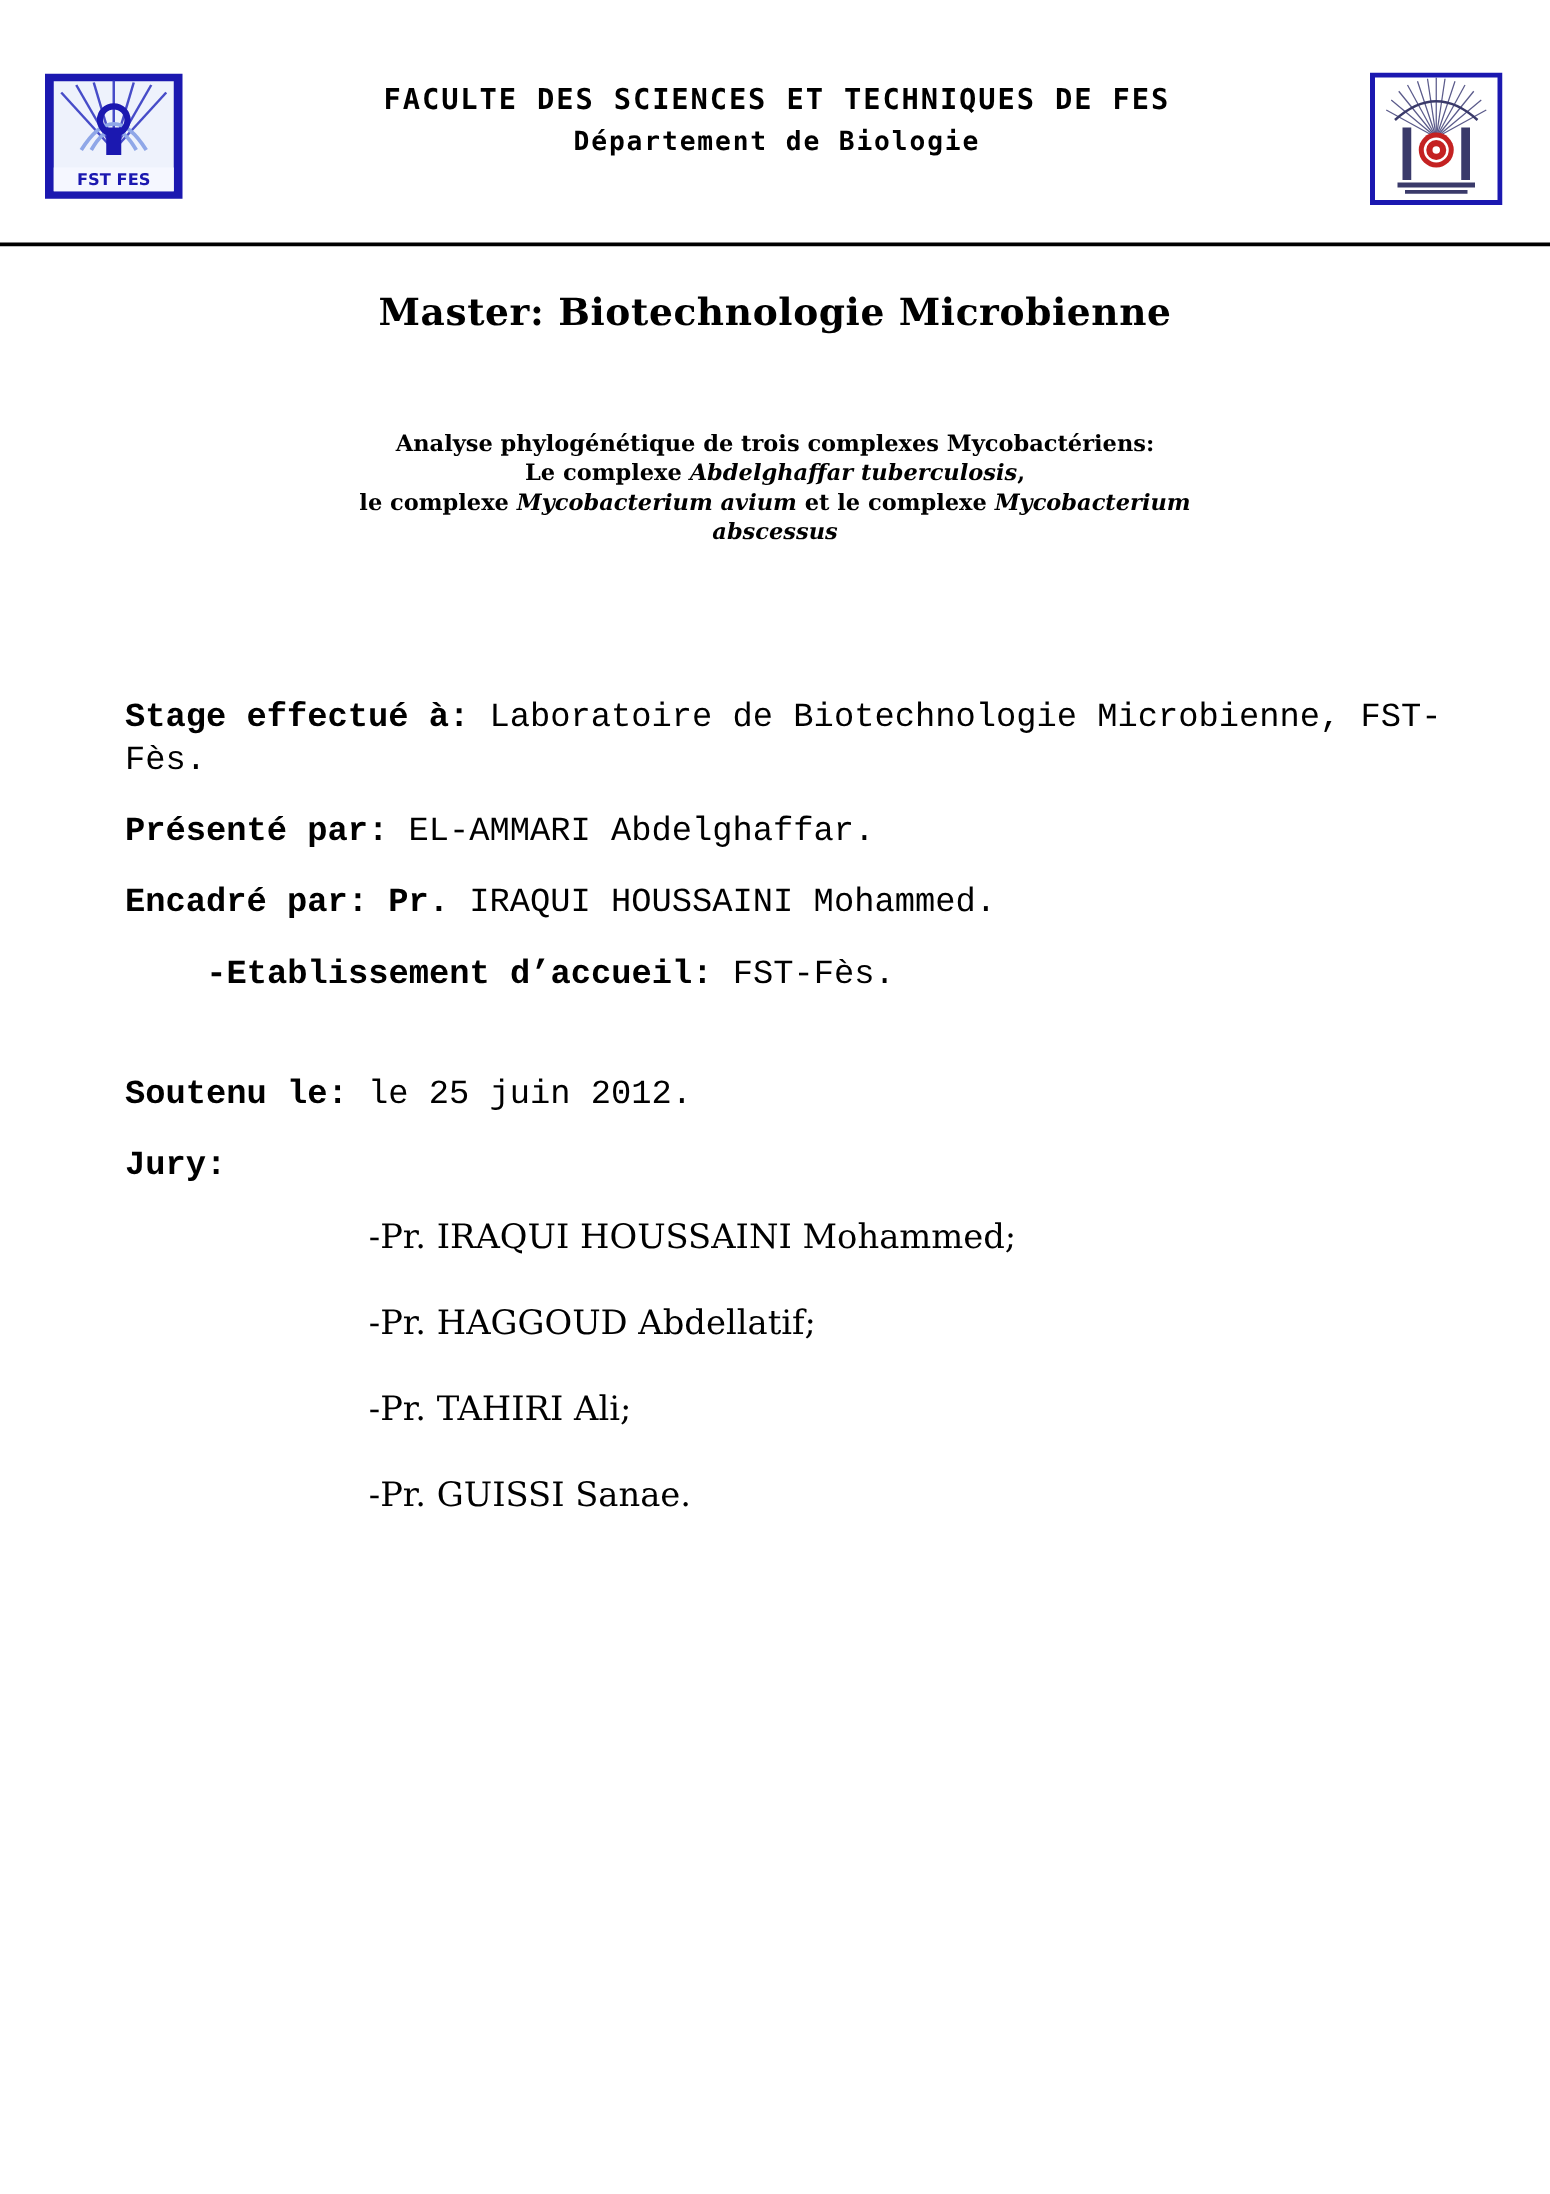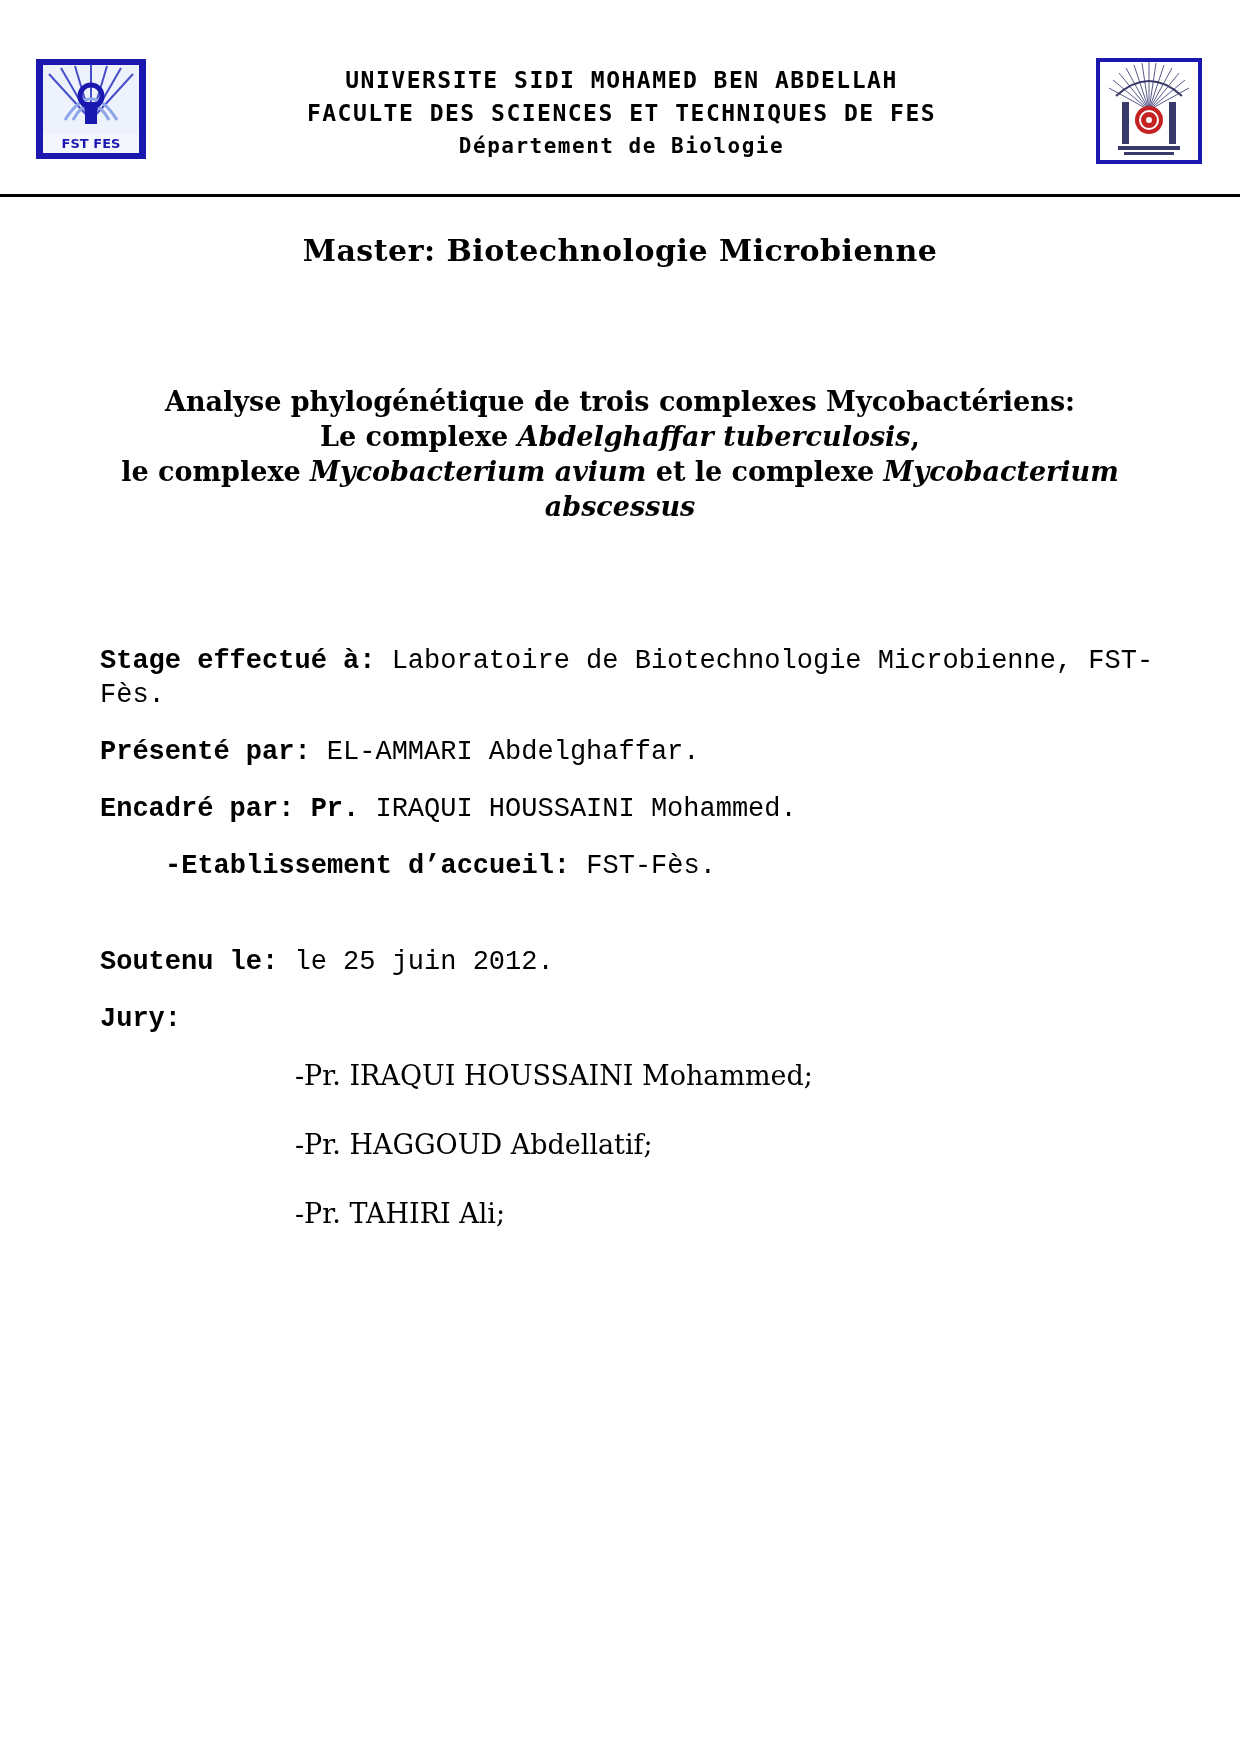--- a/index.html
+++ b/index.html
@@ -23,22 +23,22 @@
   
   .master{
     text-align:center;margin-top:36px;
     font-size:30px;font-weight:bold;letter-spacing:0.5px;
   }
   .project{
     text-align:center;margin-top:46px;
     font-size:35px;font-weight:bold;letter-spacing:1.5px;
   }
   .title-block{
-    text-align:center;margin:116px 110px 0 110px;
-    font-size:27px;font-weight:bold;line-height:1.3;
+    text-align:center;margin:76px 110px 0 110px;
+    font-size:18px;font-weight:bold;line-height:1.3;
   }
   .title-block em{font-style:italic;}
   
   .details{margin:120px 80px 0 100px;font-size:27px;}
   .detail-row{margin-bottom:23px;line-height:34px;font-family:Liberation Mono, monospace;}
   .lbl{font-weight:bold;}
   .val{font-weight:normal;}
   .indent-row{margin-left:65px;}
   .soutenu-row{margin-top:62px;}
   .jury-row{margin-top:14px;}
@@ -71,21 +71,20 @@
           <path d="M38 62 Q56 30 74 62"></path>
         </g>
         <circle cx="56" cy="38" r="11" fill="none" stroke="#1b18b0" stroke-width="5"></circle>
         <rect x="50" y="44" width="12" height="22" fill="#1b18b0"></rect>
         <rect x="8" y="76" width="96" height="19" fill="#f5f7ff"></rect>
         <text x="56" y="90" text-anchor="middle" font-size="13" font-weight="bold" fill="#1b18b0" font-family="DejaVu Sans, sans-serif">FST FES</text>
       </svg>
     </div>
 
     <div class="header-center">
-      <div class="hline">UNIVERSITE SIDI MOHAMED BEN ABDELLAH</div>
       <div class="hline">FACULTE DES SCIENCES ET TECHNIQUES DE FES</div>
       <div class="hline hline3">Département de Biologie</div>
     </div>
 
     <div class="logo-right">
       <svg width="106" height="106" viewBox="0 0 106 106">
         <rect x="2" y="2" width="102" height="102" fill="#ffffff" stroke="#1b18b0" stroke-width="4"></rect>
 
         <g stroke="#5a5a8a" stroke-width="1">
           <line x1="53" y1="52" x2="13" y2="30"></line>
@@ -157,16 +156,17 @@
     </div>
 
     <div class="detail-row jury-row">
       <span class="lbl">Jury:</span>
     </div>
 
     <div class="jury-list">
       <div class="jury-item">-Pr. IRAQUI HOUSSAINI Mohammed;</div>
       <div class="jury-item">-Pr. HAGGOUD Abdellatif;</div>
       <div class="jury-item">-Pr. TAHIRI Ali;</div>
+      <div class="jury-item">-Pr. GUISSI Sanae.</div>
     </div>
 
   </div>
 </div>
 
 </body></html>

